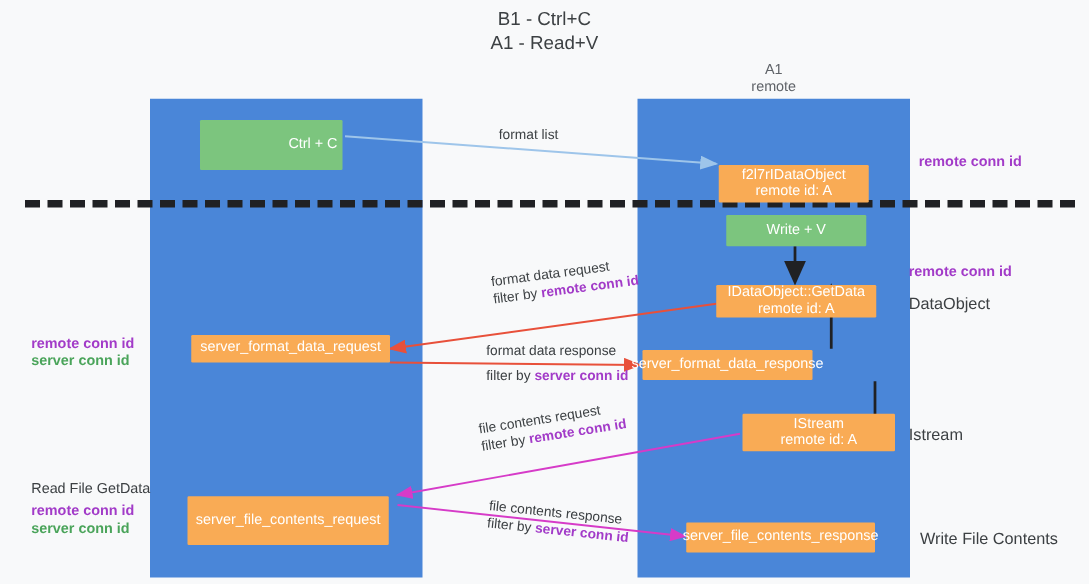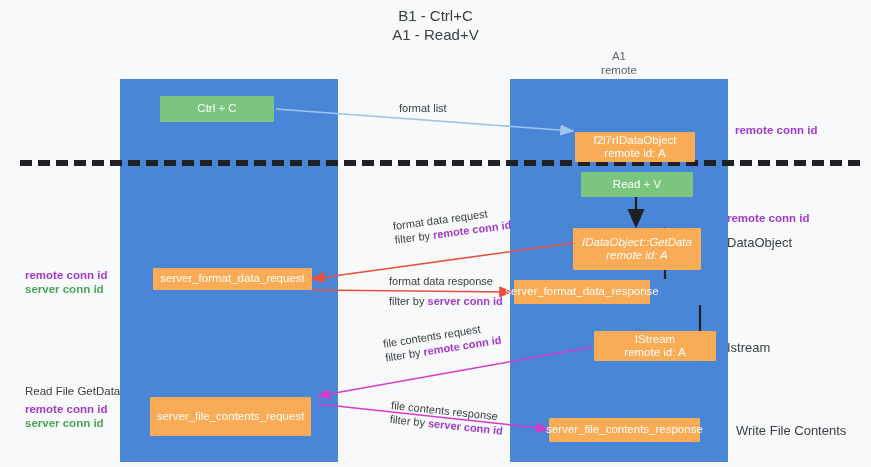--- a/index.html
+++ b/index.html
@@ -115,34 +115,34 @@
     <line x1="665" y1="279" x2="665" y2="231" stroke="#202124" stroke-width="2.2" marker-end="url(#ah-blk)"></line>
     <line x1="700" y1="305" x2="700" y2="356" stroke="#202124" stroke-width="2.2" marker-end="url(#ah-blk)"></line>
 
     <line x1="592" y1="347" x2="318" y2="396" stroke="#d63bc8" stroke-width="1.5" marker-end="url(#ah-mag)"></line>
 
     <line x1="318" y1="404" x2="548" y2="429" stroke="#d63bc8" stroke-width="1.5" marker-end="url(#ah-mag)"></line>
   </svg>
 
   <div class="abs divider" style="left:20px;top:160px;width:840px;"></div>
 
-  <div class="abs box green" style="left:160px;top:96px;width:114px;height:26px;">
+  <div class="abs box green" style="left:160px;top:96px;width:114px;height:40px;justify-content:flex-end;">
     <span>Ctrl + C</span>
   </div>
 
   <div class="abs box orange" style="left:575px;top:116px;width:120px;height:30px;flex-direction:column;margin-top:16px;">
     <span>f2l7rIDataObject</span>
     <span>remote id: A</span>
   </div>
 
   <div class="abs box green" style="left:581px;top:172px;width:112px;height:25px;">
-    <span>Read + V</span>
-  </div>
-
-  <div class="abs box orange" style="left:573px;top:228px;width:128px;height:42px;flex-direction:column;font-style:italic;">
+    <span>Write + V</span>
+  </div>
+
+  <div class="abs box orange" style="left:573px;top:228px;width:128px;height:26px;flex-direction:column;">
     <span>IDataObject::GetData</span>
     <span>remote id: A</span>
   </div>
 
   <div class="abs box orange" style="left:153px;top:268px;width:159px;height:22px;">
     <span>server_format_data_request</span>
   </div>
 
   <div class="abs box orange" style="left:514px;top:280px;width:136px;height:24px;text-align:center;">
     <span>server_format_data_response</span>

